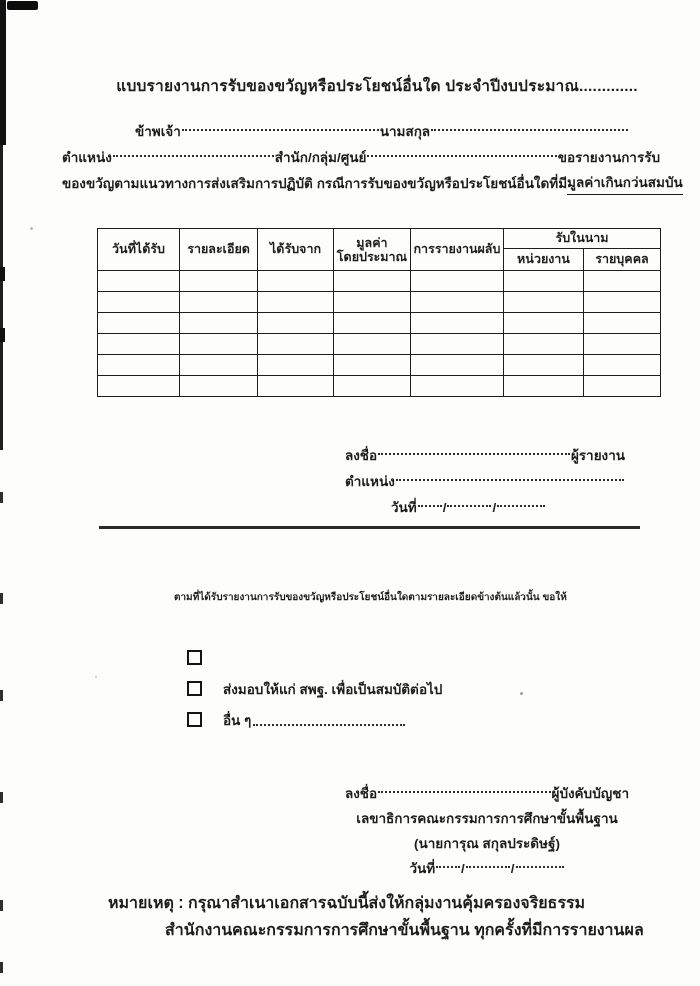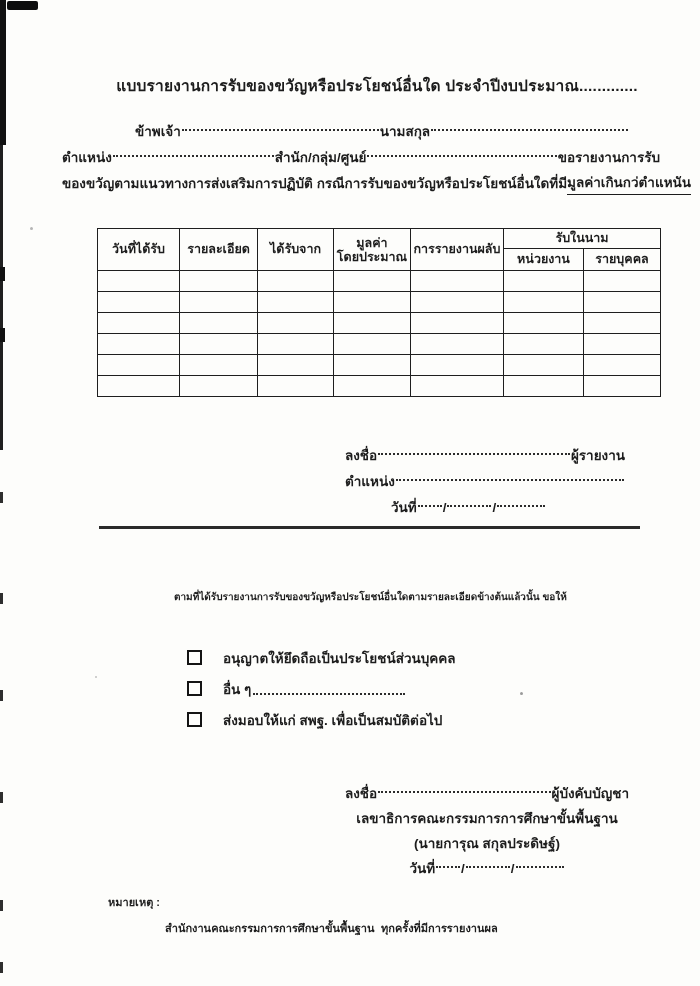--- a/index.html
+++ b/index.html
@@ -73,25 +73,25 @@
   .options { position: absolute; left: 187px; top: 642px; font-size: 13.5px; }
   .opt { display: flex; align-items: center; height: 31px; }
   .cbx { width: 15px; height: 15px; border: 2px solid #141414; margin-right: 21px; flex: none; background: #fdfdfb; }
   .opt .odots { width: 152px; flex: none; border-bottom: 2px dotted #2b2b2b; align-self: flex-end; margin-bottom: 9px; margin-left: 2px; }
 
   .sig2 { position: absolute; left: 345px; top: 781px; width: 284px; font-size: 13.5px; }
   .sig2 .cline { display: block; text-align: center; line-height: 25px; height: 25px; white-space: pre; }
   .sig2 .flexline { height: 25px; }
   .sig2 .date-line { justify-content: center; }
 
-  .note { position: absolute; left: 108px; top: 889px; width: 545px; font-size: 11px; }
+  .note { position: absolute; left: 108px; top: 889px; width: 545px; font-size: 16px; }
   .note .nline { display: flex; line-height: 27px; }
   .note .nlabel { font-weight: 700; white-space: pre; }
   .note .ntext { white-space: pre; }
-  .note .nline2 { margin-left: 57px; font-family: Liberation Mono, monospace; }
+  .note .nline2 { margin-left: 57px; }
 </style>
 </head>
 <body>
 
 <div class="page">
 
   <div class="art" style="left:0;top:0;width:6px;height:145px;"></div>
   <div class="art" style="left:0;top:145px;width:3px;height:305px;background:#1f1f1f;"></div>
   <div class="art" style="left:7px;top:1px;width:31px;height:9px;background:#0d0d0d;border-radius:2px;"></div>
   <div class="art" style="left:0;top:267px;width:5px;height:14px;"></div>
@@ -117,21 +117,21 @@
     </div>
     <div class="line">
       <span>ตำแหน่ง</span>
       <span class="dots" style="flex-grow:0.85;"></span>
       <span>สำนัก/กลุ่ม/ศูนย์</span>
       <span class="dots"></span>
       <span>ขอรายงานการรับ</span>
     </div>
     <div class="line">
       <span>ของขวัญตามแนวทางการส่งเสริมการปฏิบัติ กรณีการรับของขวัญหรือประโยชน์อื่นใดที่มี</span>
-      <span class="u">มูลค่าเกินกว่ตำแหนัน</span>
+      <span class="u">มูลค่าเกินกว่นสมบัน</span>
     </div>
   </div>
 
   <table class="gift-table">
     <colgroup>
       <col style="width:82px">
         <col style="width:78px">
         <col style="width:76px">
       <col style="width:77px">
         <col style="width:93px">
@@ -236,30 +236,29 @@
   <div class="divider"></div>
 
 
   <div class="super-para">
     <span class="pline first">ตามที่ได้รับรายงานการรับของขวัญหรือประโยชน์อื่นใดตามรายละเอียดข้างต้นแล้วนั้น ขอให้</span>
   </div>
 
   <div class="options">
     <div class="opt">
       <span class="cbx"></span>
-      <span>อนุญาตให้ยึดถือเป็นประโยชน์ส่วนบุคคล</span>
+    </div>
+    <div class="opt">
+      <span class="cbx"></span>
+      <span>ส่งมอบให้แก่ สพฐ. เพื่อเป็นสมบัติต่อไป</span>
     </div>
     <div class="opt">
       <span class="cbx"></span>
       <span>อื่น ๆ</span>
       <span class="odots"></span>
-    </div>
-    <div class="opt">
-      <span class="cbx"></span>
-      <span>ส่งมอบให้แก่ สพฐ. เพื่อเป็นสมบัติต่อไป</span>
     </div>
   </div>
 
   <div class="sig2">
     <div class="line flexline">
       <span>ลงชื่อ</span>
       <span class="dots"></span>
       <span>ผู้บังคับบัญชา</span>
     </div>
     <span class="cline">เลขาธิการคณะกรรมการการศึกษาขั้นพื้นฐาน</span>
@@ -270,19 +269,20 @@
       <span>/</span>
       <span class="dfix w42"></span>
       <span>/</span>
       <span class="dfix w46"></span>
     </div>
   </div>
 
   <div class="note">
     <div class="nline">
       <span class="nlabel">หมายเหตุ : </span>
+      <span class="ntext">กรุณาสำเนาเอกสารฉบับนี้ส่งให้กลุ่มงานคุ้มครองจริยธรรม</span>
     </div>
     <div class="nline nline2">
       <span class="ntext">สำนักงานคณะกรรมการการศึกษาขั้นพื้นฐาน ทุกครั้งที่มีการรายงานผล</span>
     </div>
   </div>
 
 </div>
 
 </body></html>

